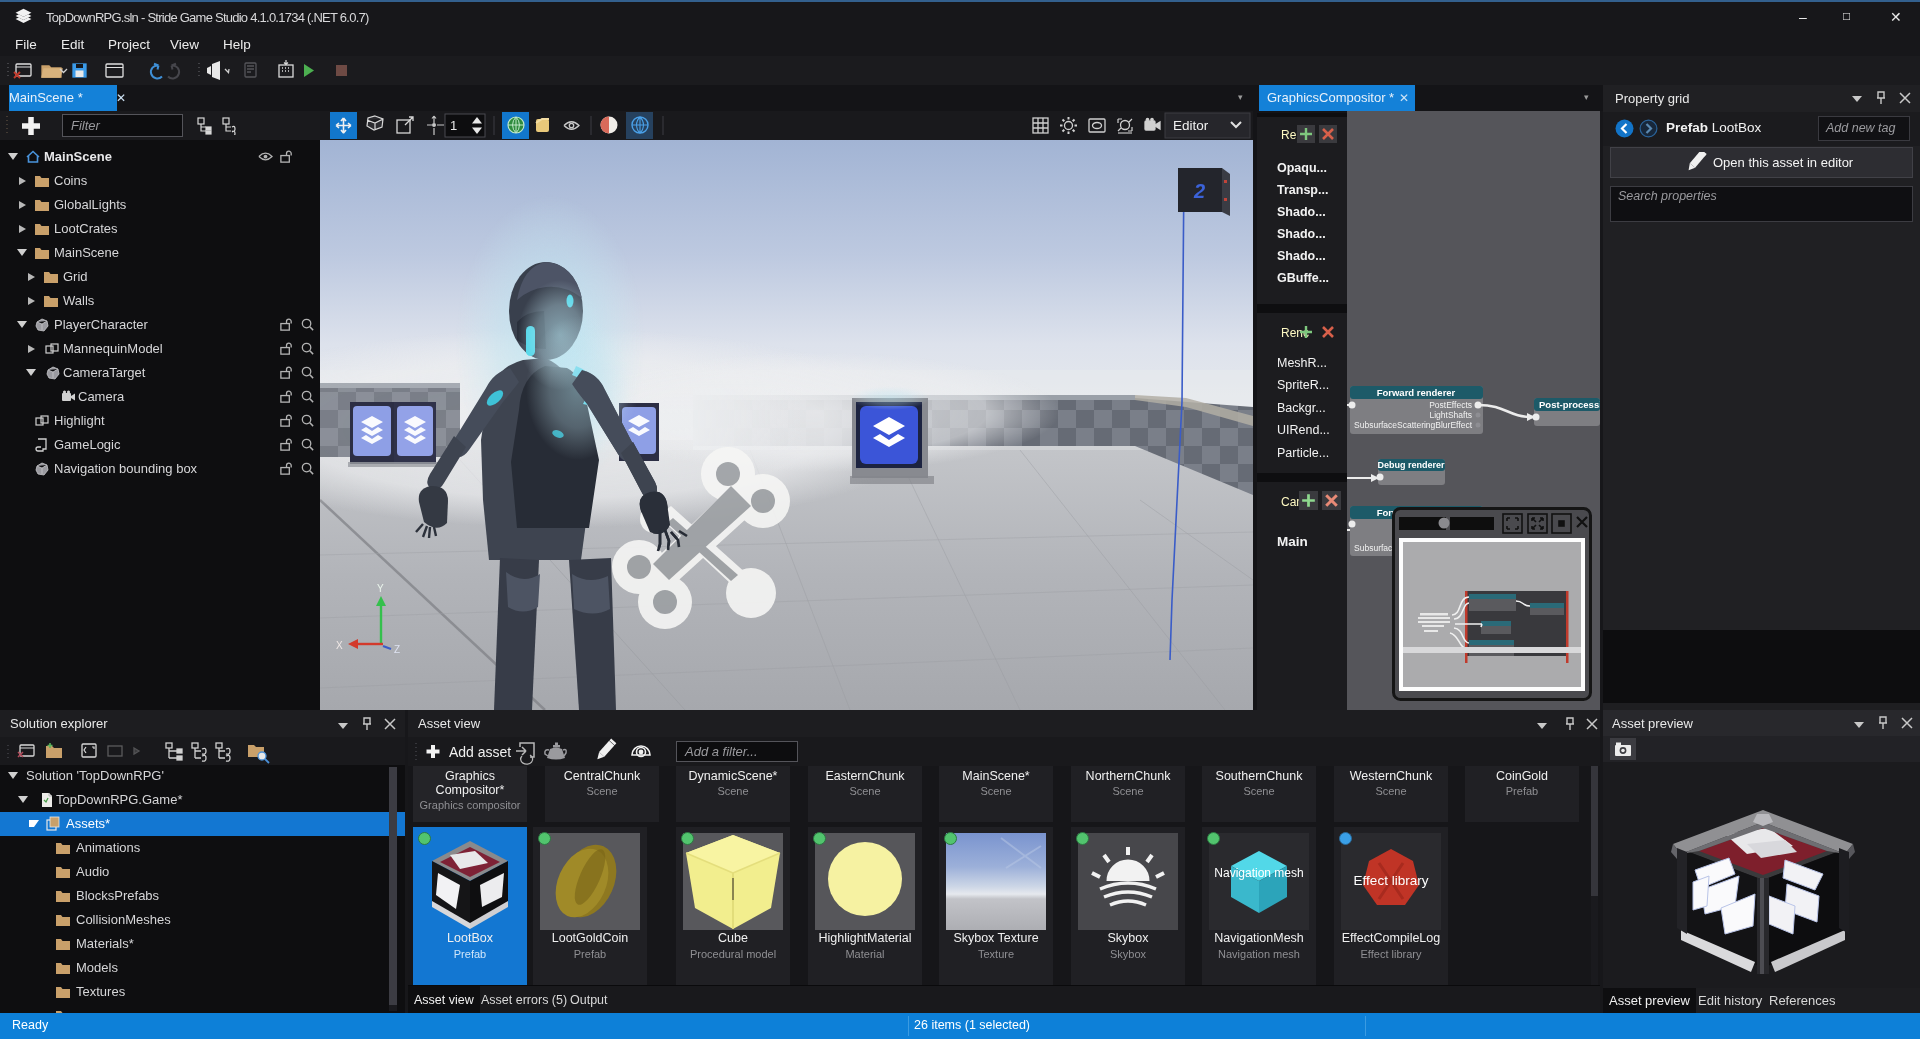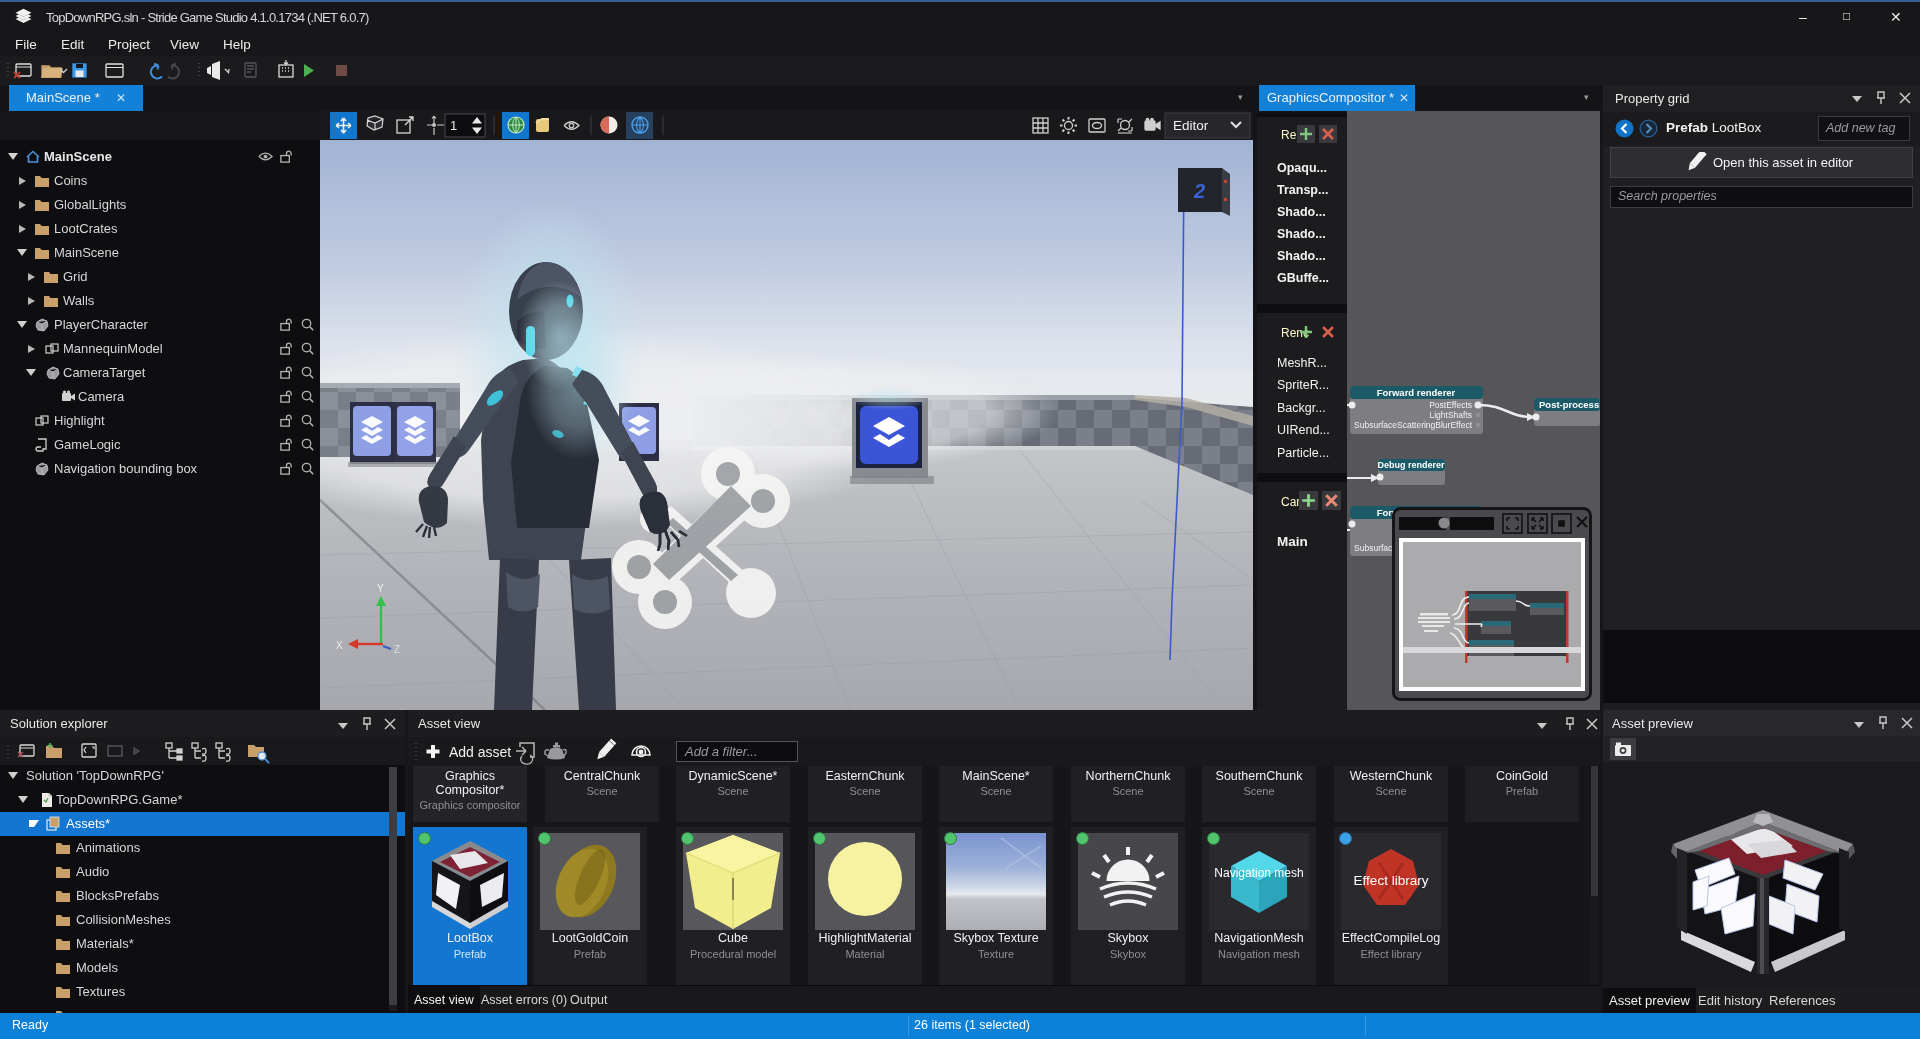--- a/index.html
+++ b/index.html
@@ -112,24 +112,46 @@
             <rect x="279" y="9" width="14" height="12"></rect>
             <path d="M282 12h1M285 12h1M288 12h1M282 15h1M285 15h1M288 15h1" stroke-width="1.4"></path>
             <path d="M286 4 v4 M284 6.5 l2 2 2 -2" stroke-width="1.2"></path>
           </g>
 <path d="M304 8 l10 6.5 L304 21 z" fill="#4caf50" stroke="none"></path>
 <rect x="336" y="9" width="11" height="11" fill="#6e4a44" stroke="none"></rect>
 </g>
 </svg>
 </div>
 <div id="tabrow">
-<div class="tab" style="left:9px;width:134px;padding-left:17px;">MainScene *<span class="tabx" style="position:absolute;left:107px;">✕</span></div>
+<div class="tab" style="left:9px;width:108px;padding-left:0;">MainScene *<span class="tabx" style="position:absolute;left:107px;">✕</span></div>
 <div class="tab" style="left:1259px;width:156px;padding-left:8px;">GraphicsCompositor *<span class="tabx" style="position:absolute;left:140px;">✕</span></div>
 <div style="position:absolute;left:1238px;top:7px;color:#9a9a9a;font-size:9px;">▾</div>
 <div style="position:absolute;left:1584px;top:7px;color:#9a9a9a;font-size:9px;">▾</div>
+</div>
+<div id="filterrow">
+<svg class="abs" style="left:2px;top:3px" width="10" height="24" viewBox="0 0 10 24">
+        <path d="M5 2v1M5 6v1M5 10v1M5 14v1M5 18v1" stroke="#6a5a4a" stroke-width="1"></path>
+      </svg>
+<svg class="abs" style="left:19px;top:3px" width="24" height="24" viewBox="0 0 24 24">
+        <path d="M12 3v18M3 12h18" stroke="#f2f2f2" stroke-width="5.5"></path>
+      </svg>
+<div style="position:absolute;left:62px;top:3px;width:121px;height:23px;background:#0d0d0f;border:1px solid #54545a;font-size:13px;">
+        <span class="itx" style="position:absolute;left:8px;top:3px;">Filter</span>
+      </div>
+<svg class="abs" style="left:196px;top:6px" width="44" height="18" viewBox="0 0 44 18">
+<g stroke="#d8d8d8" fill="none" stroke-width="1.2">
+<rect x="2" y="1" width="6" height="6"></rect>
+          <path d="M5 7v7h5M5 10h5"></path>
+          <rect x="10" y="10" width="5" height="3" fill="#d8d8d8"></rect>
+          <rect x="10" y="14" width="5" height="3" fill="#d8d8d8"></rect>
+<rect x="27" y="1" width="6" height="6"></rect>
+          <path d="M30 7v7h5M30 10h5"></path>
+          <path d="M36 10 q3 -2 3 2 q0 3 -3 2 M36 15 q3 -2 3 1.5 q0 3 -3 2"></path>
+</g>
+</svg>
 </div>
 <div id="scntree">
 
 <div class="trow" style="top:5px;">
         <span class="exp expd" style="left:8px;"></span>
 <svg class="ticon" style="left:25px;" viewBox="0 0 16 16">
           <path d="M2 8 L8 2.5 L14 8 M3.5 7 v6 h9 v-6" fill="none" stroke="#4a94dc" stroke-width="1.6"></path>
         </svg>
 <span class="tlabel" style="left:44px;font-weight:bold;color:#e8e8ea;">MainScene</span>
 <svg class="rico" style="left:258px;" viewBox="0 0 16 16">
@@ -698,21 +720,21 @@
 <div style="position:absolute;left:7px;top:62px;width:303px;height:31px;background:#2d2d32;border:1px solid #414147;">
 <svg class="abs" style="left:70px;top:4px" width="26" height="22" viewBox="0 0 26 22">
           <g transform="rotate(40 13 11)">
             <rect x="10" y="-2" width="7" height="16" fill="#f0f0f0"></rect>
             <path d="M10 14 h7 l-3.5 6 z" fill="#f0f0f0"></path>
             <rect x="10" y="-4" width="7" height="3" fill="#f0f0f0"></rect>
           </g>
         </svg>
 <span style="position:absolute;left:102px;top:7px;font-size:13px;color:#f4f4f4;">Open this asset in editor</span>
 </div>
-<div style="position:absolute;left:7px;top:101px;width:303px;height:22px;background:#0f0f12;border:1px solid #3c3c42;">
+<div style="position:absolute;left:7px;top:101px;width:303px;height:36px;background:#0f0f12;border:1px solid #3c3c42;">
         <span class="itx" style="position:absolute;left:7px;top:2px;font-size:12.5px;">Search properties</span>
       </div>
 <div style="position:absolute;left:0;top:545px;width:317px;height:73px;background:#0d0d0f;"></div>
 <div style="position:absolute;left:0;top:618px;width:317px;height:7px;background:#1e1e21;"></div>
 </div>
 <div id="solexp">
 <div style="position:absolute;left:0;top:0;width:405px;height:27px;background:#1d1d20;">
 <div class="phead" style="left:10px;">Solution explorer</div>
 <svg class="abs" style="left:337px;top:11px" width="12" height="10" viewBox="0 0 12 10">
           <path d="M1 2 l5 6 5 -6 z" fill="#c8c8c8"></path>
@@ -1031,21 +1053,21 @@
 <div class="adot" style="background:#3aa0e8;border-color:#2a6a9a;"></div>
 <div class="aname" style="left:0;top:104px;">EffectCompileLog</div>
 <div class="atype" style="left:0;top:121px;">Effect library</div>
 </div>
 <div style="position:absolute;left:1183px;top:0;width:7px;height:219px;background:#1a1a1e;">
           <div style="position:absolute;top:0;width:7px;height:130px;background:#35353b;"></div>
         </div>
 </div>
 <div style="position:absolute;left:0;top:275px;width:1192px;height:28px;background:#19191c;border-top:1px solid #0a0a0c;">
 <div style="position:absolute;left:0;top:0;height:28px;background:#0e0e10;padding:0 6px;font-size:12.5px;line-height:28px;color:#f0f0f0;">Asset view</div>
-<div style="position:absolute;left:66px;top:0;height:28px;padding:0 7px;font-size:12.5px;line-height:28px;color:#d8d8d8;">Asset errors (0)</div>
+<div style="position:absolute;left:66px;top:0;height:28px;padding:0 7px;font-size:12.5px;line-height:28px;color:#d8d8d8;">Asset errors (5)</div>
 <div style="position:absolute;left:155px;top:0;height:28px;padding:0 7px;font-size:12.5px;line-height:28px;color:#d8d8d8;">Output</div>
 </div>
 </div>
 <div id="assetprev">
 <div style="position:absolute;left:0;top:0;width:317px;height:26px;background:#28282c;">
 <div class="phead" style="left:9px;">Asset preview</div>
 <svg class="abs" style="left:250px;top:10px" width="12" height="10" viewBox="0 0 12 10">
           <path d="M1 2 l5 6 5 -6 z" fill="#c8c8c8"></path>
         </svg>
 <svg class="abs" style="left:274px;top:6px" width="12" height="15" viewBox="0 0 12 15">

